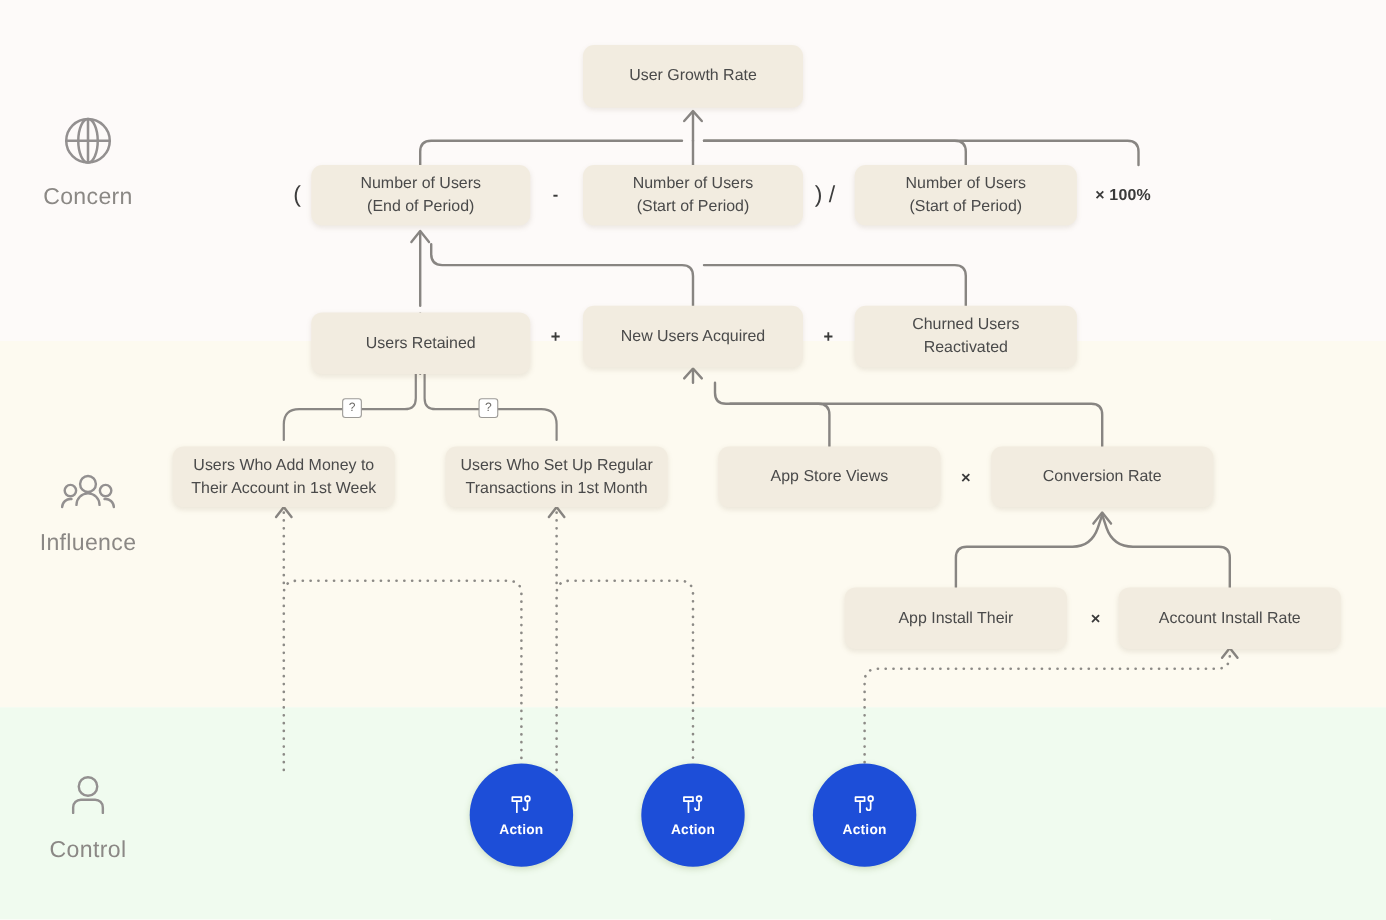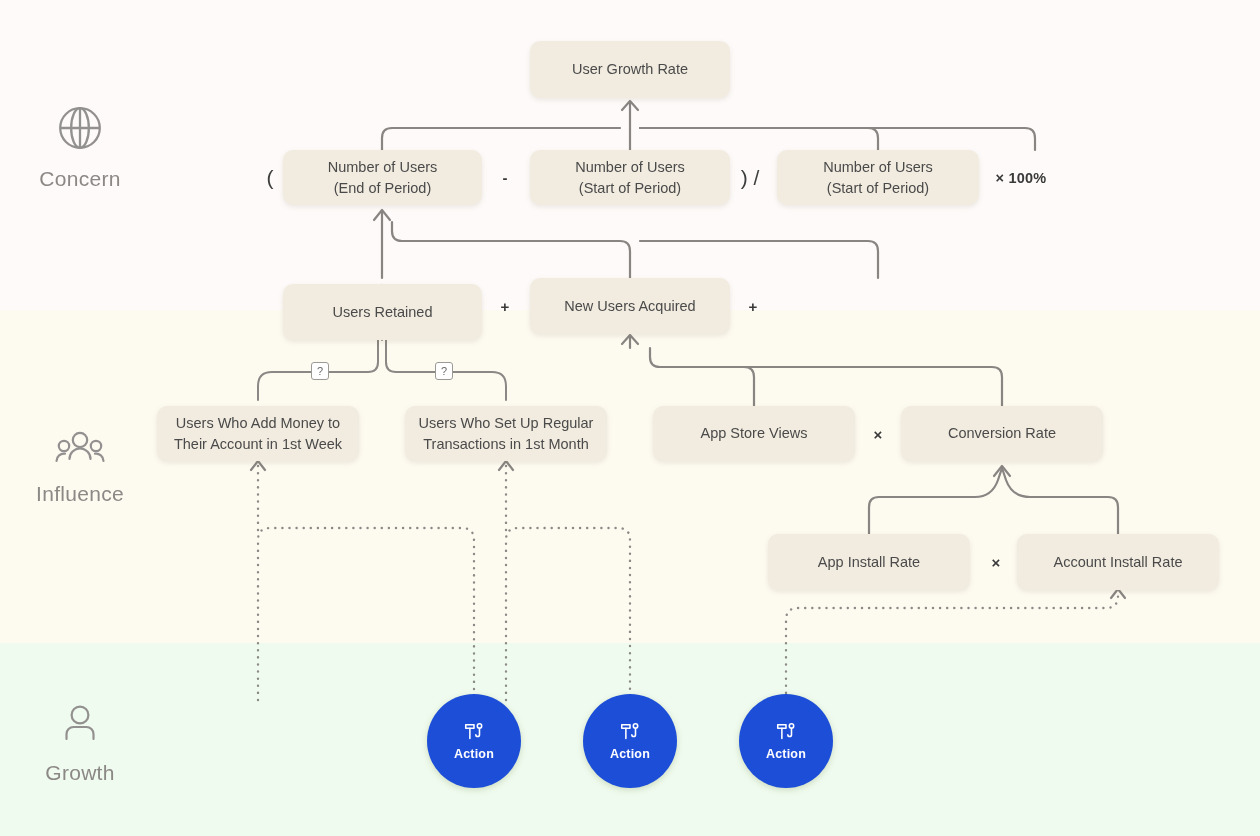--- a/index.html
+++ b/index.html
@@ -142,21 +142,21 @@
     <span class="lbl-text">Influence</span>
   </div>
 
   <div class="band-label" id="label-control">
     <span class="lbl-icon">
       <svg width="46" height="46" viewBox="0 0 46 46">
         <circle cx="23" cy="14" r="8.4" fill="none" stroke="#939090" stroke-width="2.2"></circle>
         <path d="M9.5 38 v-5 a7 7 0 0 1 7 -7 h13 a7 7 0 0 1 7 7 v5" fill="none" stroke="#939090" stroke-width="2.2" stroke-linecap="round"></path>
       </svg>
     </span>
-    <span class="lbl-text">Growth</span>
+    <span class="lbl-text">Control</span>
   </div>
 
   <svg id="links">
 
     <path class="link" d="M 382 150 L 382 138 Q 382 128 392 128 L 620 128"></path>
     <path class="link" d="M 630 150 L 630 128"></path>
     <path class="link" d="M 878 150 L 878 138 Q 878 128 868 128 L 640 128"></path>
     <path class="link" d="M 1035 150 L 1035 138 Q 1035 128 1025 128 L 640 128"></path>
     <path class="link" d="M 630 128 L 630 102"></path>
     <path class="arrowhead" d="M 622 110 L 630 101 L 638 110"></path>
@@ -239,20 +239,24 @@
   </div>
 
   <div class="node" style="left:530px; top:278px; width:200px; height:56px;">
     <span>New Users Acquired</span>
   </div>
 
   <div class="op" style="left:745px; top:296px; width:16px; height:20px;">
     <span>+</span>
   </div>
 
+  <div class="node" style="left:777px; top:278px; width:202px; height:56px;">
+    <span>Churned Users
+Reactivated</span>
+  </div>
 
   <div class="qmark" style="left:311px; top:362px;">
     <span>?</span>
   </div>
   <div class="qmark" style="left:435px; top:362px;">
     <span>?</span>
   </div>
 
   <div class="node" style="left:157px; top:406px; width:202px; height:55px;">
     <span>Users Who Add Money to
@@ -270,21 +274,21 @@
 
   <div class="op" style="left:870px; top:424px; width:16px; height:20px;">
     <span>×</span>
   </div>
 
   <div class="node" style="left:901px; top:406px; width:202px; height:55px;">
     <span>Conversion Rate</span>
   </div>
 
   <div class="node" style="left:768px; top:534px; width:202px; height:56px;">
-    <span>App Install Rate</span>
+    <span>App Install Their</span>
   </div>
 
   <div class="op" style="left:988px; top:552px; width:16px; height:20px;">
     <span>×</span>
   </div>
 
   <div class="node" style="left:1017px; top:534px; width:202px; height:56px;">
     <span>Account Install Rate</span>
   </div>
 

